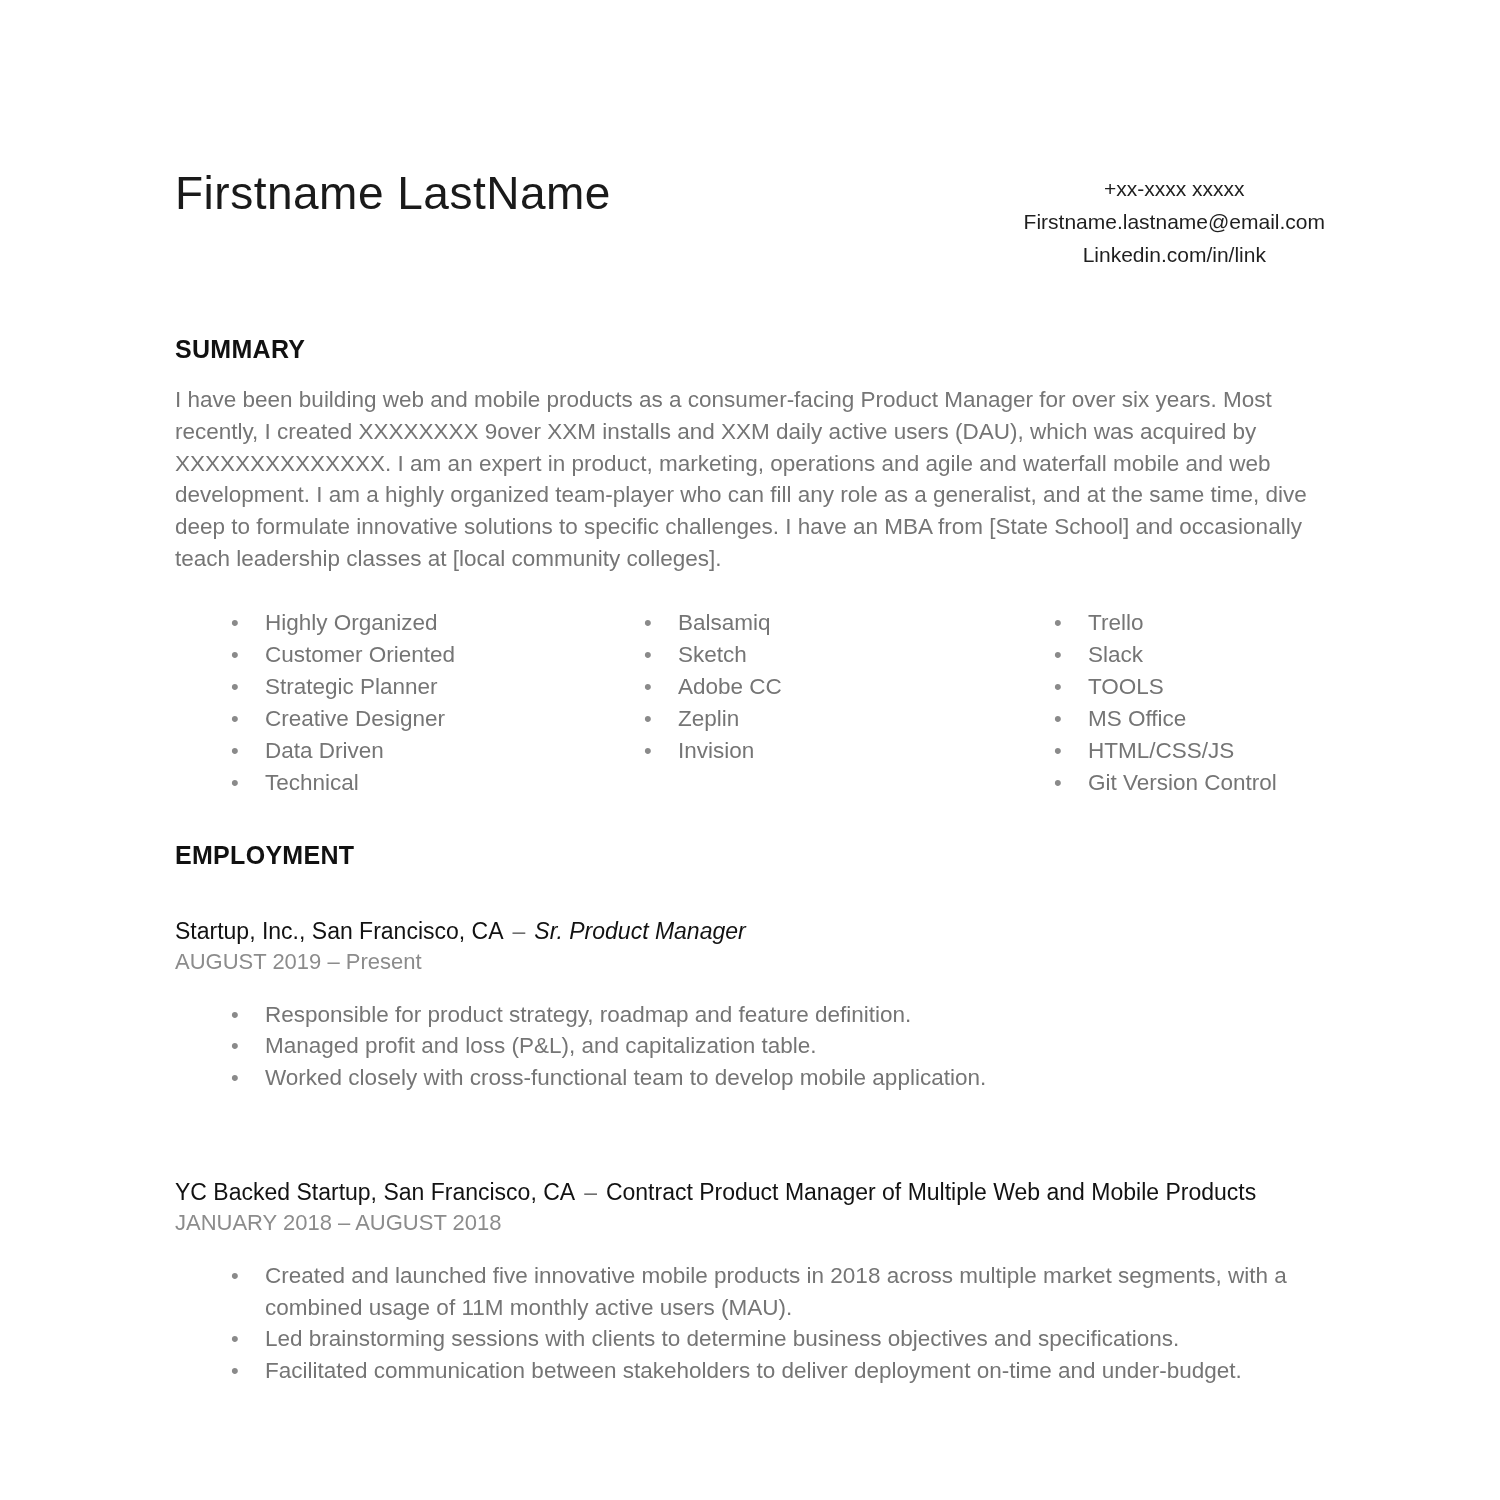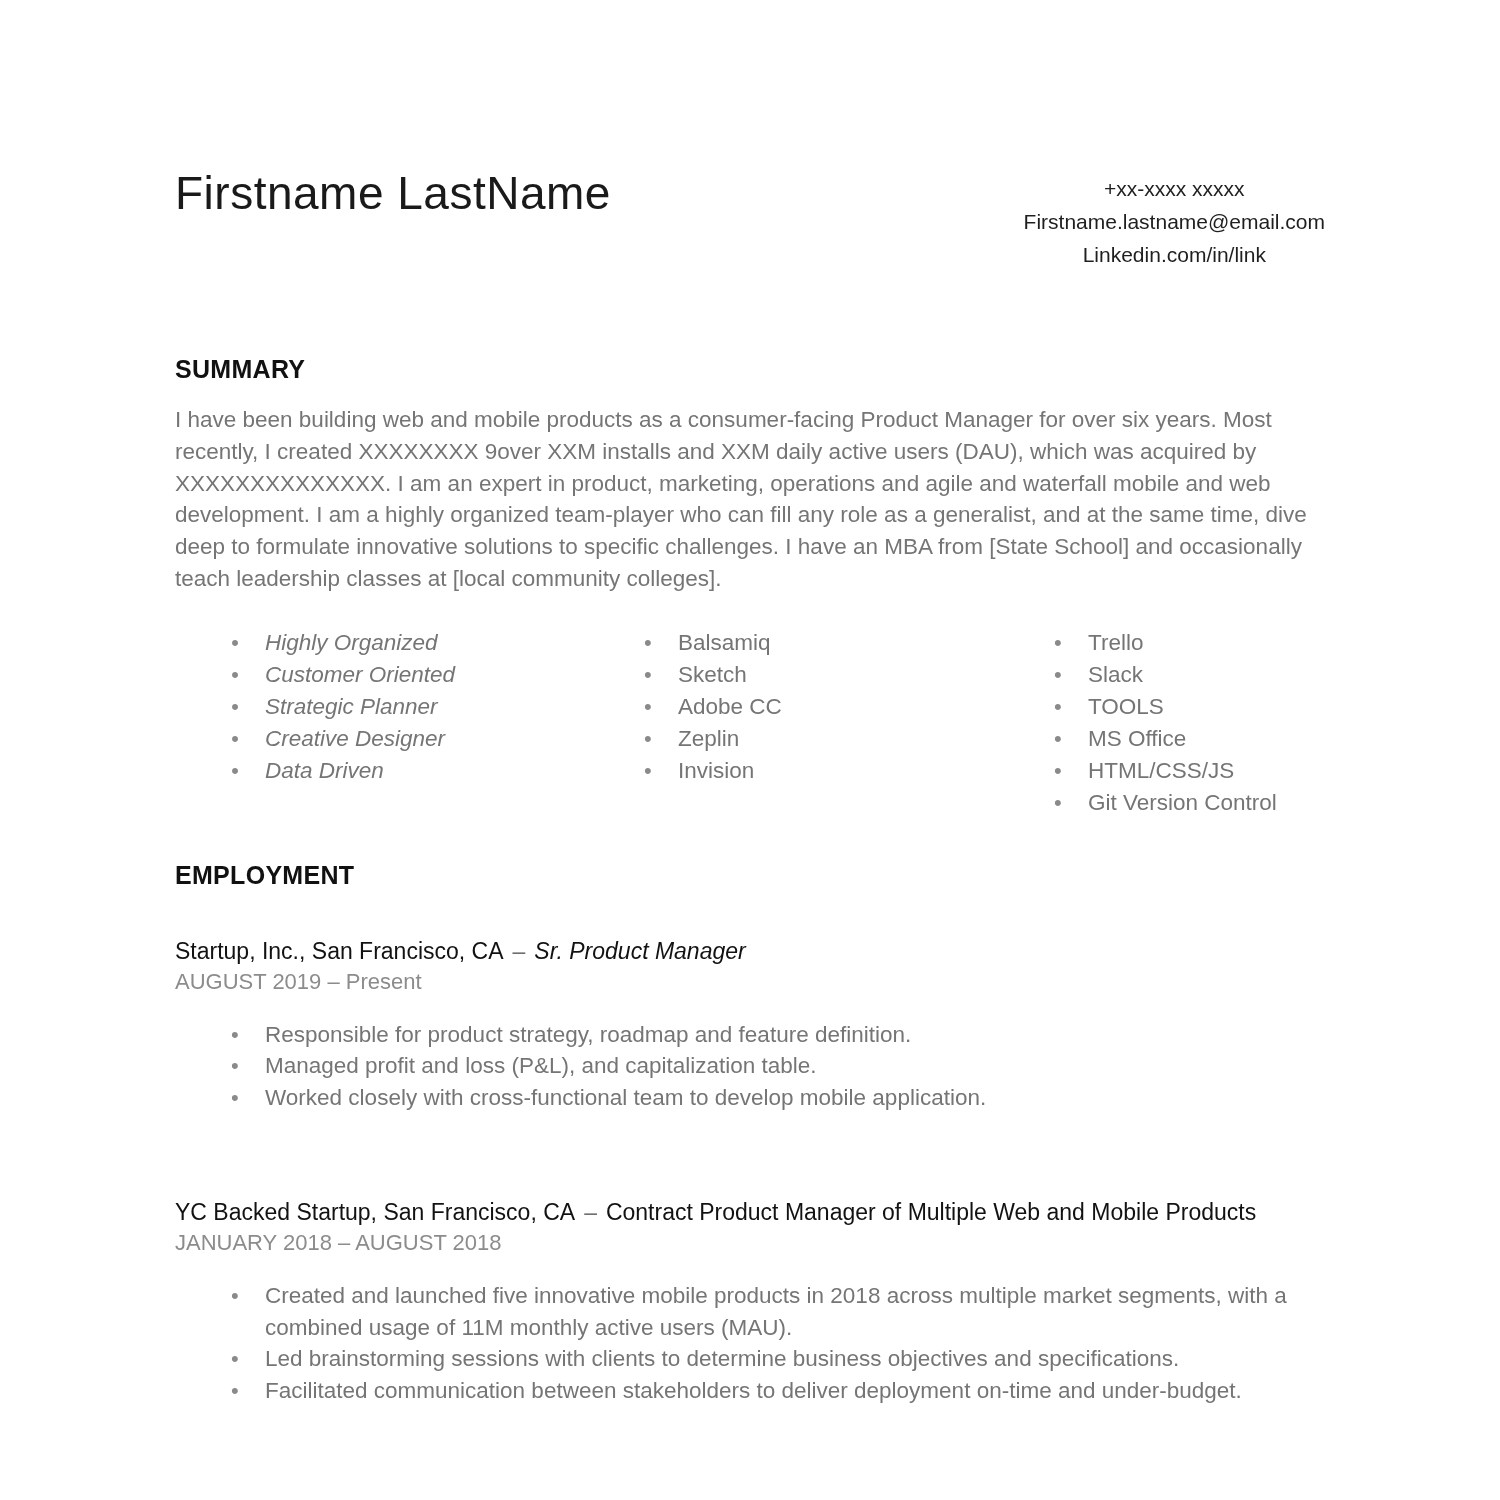--- a/index.html
+++ b/index.html
@@ -20,34 +20,34 @@
   .person-name {
     font-size: 46px; font-weight: 400; color: #1a1a1a; letter-spacing: 0.5px;
     line-height: 1.1;
   }
   .contact { text-align: center; font-size: 21px; color: #1f1f1f; line-height: 33px; padding-top: 4px; }
 
   
   .section-heading {
     font-size: 25px; font-weight: 700; color: #111111; letter-spacing: 0.3px;
   }
-  .sec-summary { margin-top: 84px; }
+  .sec-summary { margin-top: 64px; }
   .sec-skills  { margin-top: 32px; }
   .sec-employment { margin-top: 42px; }
 
   
   .body-text {
     margin-top: 20px;
     font-size: 22.5px; line-height: 31.8px; color: #757575;
   }
 
   
   .skills-row { display: flex; margin-top: 32px; }
   .skills-col { list-style: none; }
-  .skills-col.c1 { margin-left: 50px; width: 413px; font-style: italic; }
+  .skills-col.c1 { margin-left: 50px; width: 413px; }
   .skills-col.c2 { width: 410px; }
   .skills-col.c3 { flex: 1; }
   .skills-col li {
     position: relative; padding-left: 40px;
     font-size: 22.5px; line-height: 32px; color: #757575;
   }
   .skills-col li::before {
     content: "\2022"; position: absolute; left: 6px; top: 0;
     color: #8a8a8a; font-size: 22px;
   }
@@ -89,20 +89,21 @@
   </section>
 
   <section class="sec-skills">
     <div class="skills-row">
       <ul class="skills-col c1">
         <li>Highly Organized</li>
         <li>Customer Oriented</li>
         <li>Strategic Planner</li>
         <li>Creative Designer</li>
         <li>Data Driven</li>
+        <li>Technical</li>
       </ul>
       <ul class="skills-col c2">
         <li>Balsamiq</li>
         <li>Sketch</li>
         <li>Adobe CC</li>
         <li>Zeplin</li>
         <li>Invision</li>
       </ul>
       <ul class="skills-col c3">
         <li>Trello</li>

